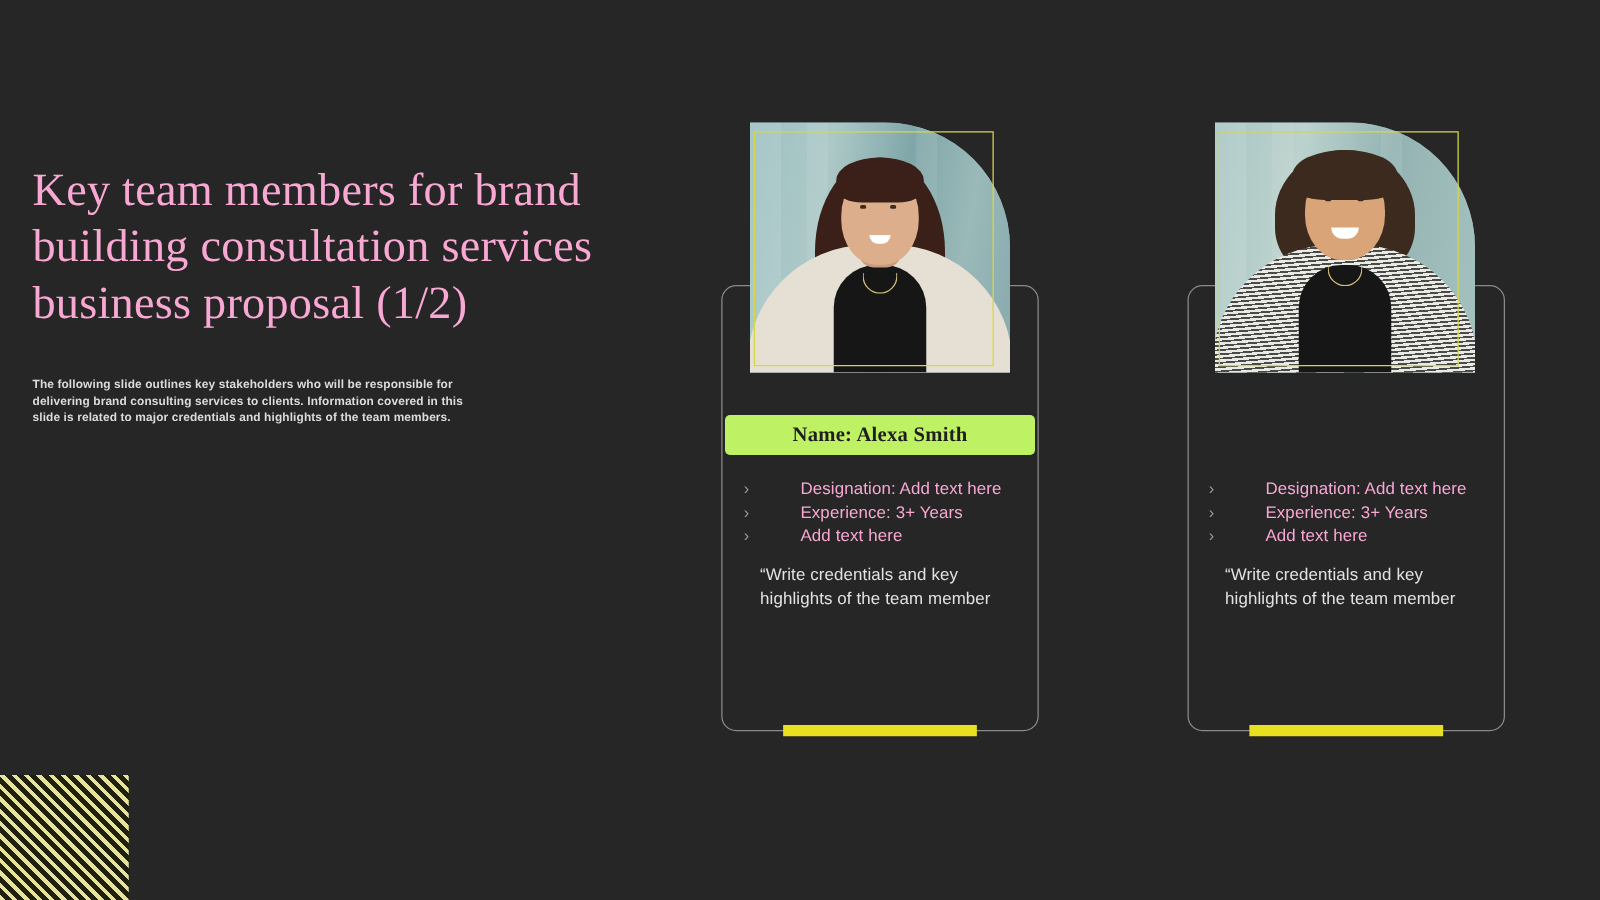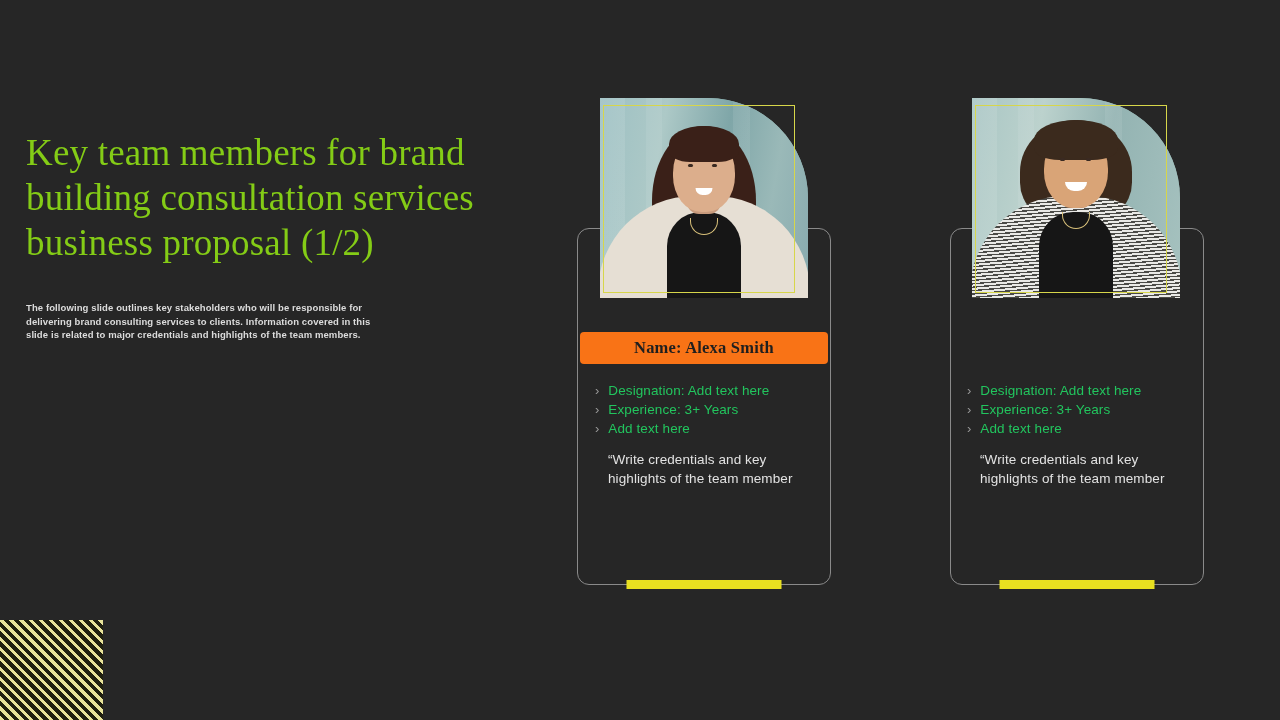--- a/index.html
+++ b/index.html
@@ -20,21 +20,21 @@
   .left-col {
     position: absolute;
     left: 26px;
     top: 130px;
     width: 520px;
   }
   .slide-title {
     font-family: "Liberation Serif", serif;
     font-size: 37px;
     line-height: 45px;
-    color: #84cc16;
+    color: #f9a8d4;
     font-weight: 400;
     letter-spacing: 0.2px;
     margin: 0;
   }
   .slide-subtitle {
     margin-top: 36px;
     width: 350px;
     font-size: 9.5px;
     line-height: 13.5px;
     color: #dcdcdc;
@@ -186,21 +186,21 @@
   }
   #frame-1 { left: 603px; }
   #frame-2 { left: 975px; }
 
   
   .name-banner {
     position: absolute;
     top: 332px;
     width: 248px;
     height: 32px;
-    background: #f97316;
+    background: #bef264;
     border-radius: 4px;
     display: flex;
     align-items: center;
     justify-content: center;
   }
   #banner-1 { left: 580px; }
   #banner-2 { left: 952px; }
   .name-text {
     font-family: "Liberation Serif", serif;
     font-weight: bold;
@@ -222,23 +222,24 @@
     align-items: baseline;
     gap: 9px;
     line-height: 19px;
   }
   .bullet-mark {
     color: #9a9a9a;
     font-size: 13px;
     flex: 0 0 auto;
   }
   .bullet-text {
-    color: #22c55e;
+    color: #f9a8d4;
     font-size: 13.5px;
     letter-spacing: 0.1px;
+    margin-left: 32px;
   }
   .quote {
     position: absolute;
     top: 450px;
     width: 200px;
     font-size: 13.5px;
     line-height: 19px;
     color: #e2e2e2;
     letter-spacing: 0.1px;
   }

